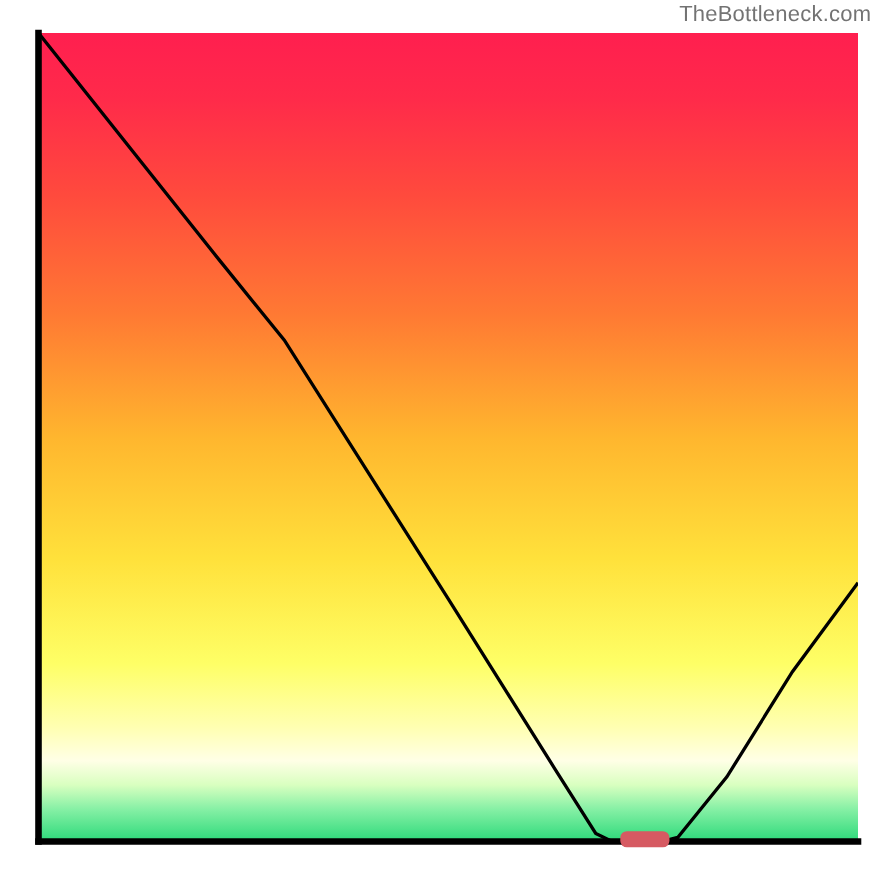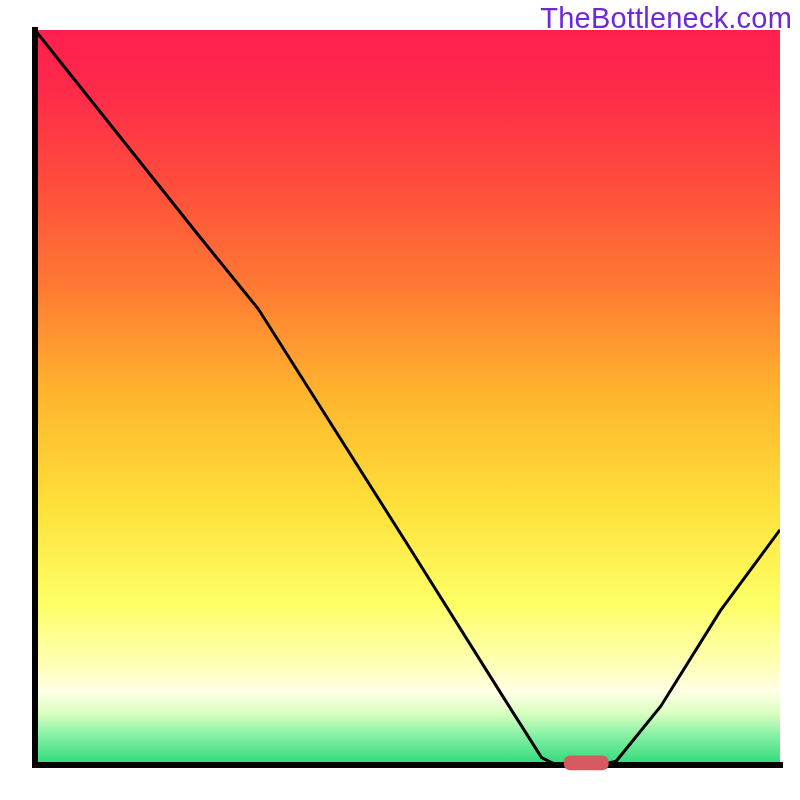--- a/index.html
+++ b/index.html
@@ -12,23 +12,23 @@
   }
   .canvas-wrap {
     position: relative;
     width: 800px;
     height: 800px;
   }
   .watermark {
     position: absolute;
     top: 2px;
     right: 8px;
-    font-size: 29px;
+    font-size: 20px;
     font-weight: 500;
-    color: #6d28d9;
+    color: #737373;
     letter-spacing: 0.2px;
   }
   svg {
     display: block;
   }
 </style>
 </head>
 <body>
 
 <div class="canvas-wrap">

